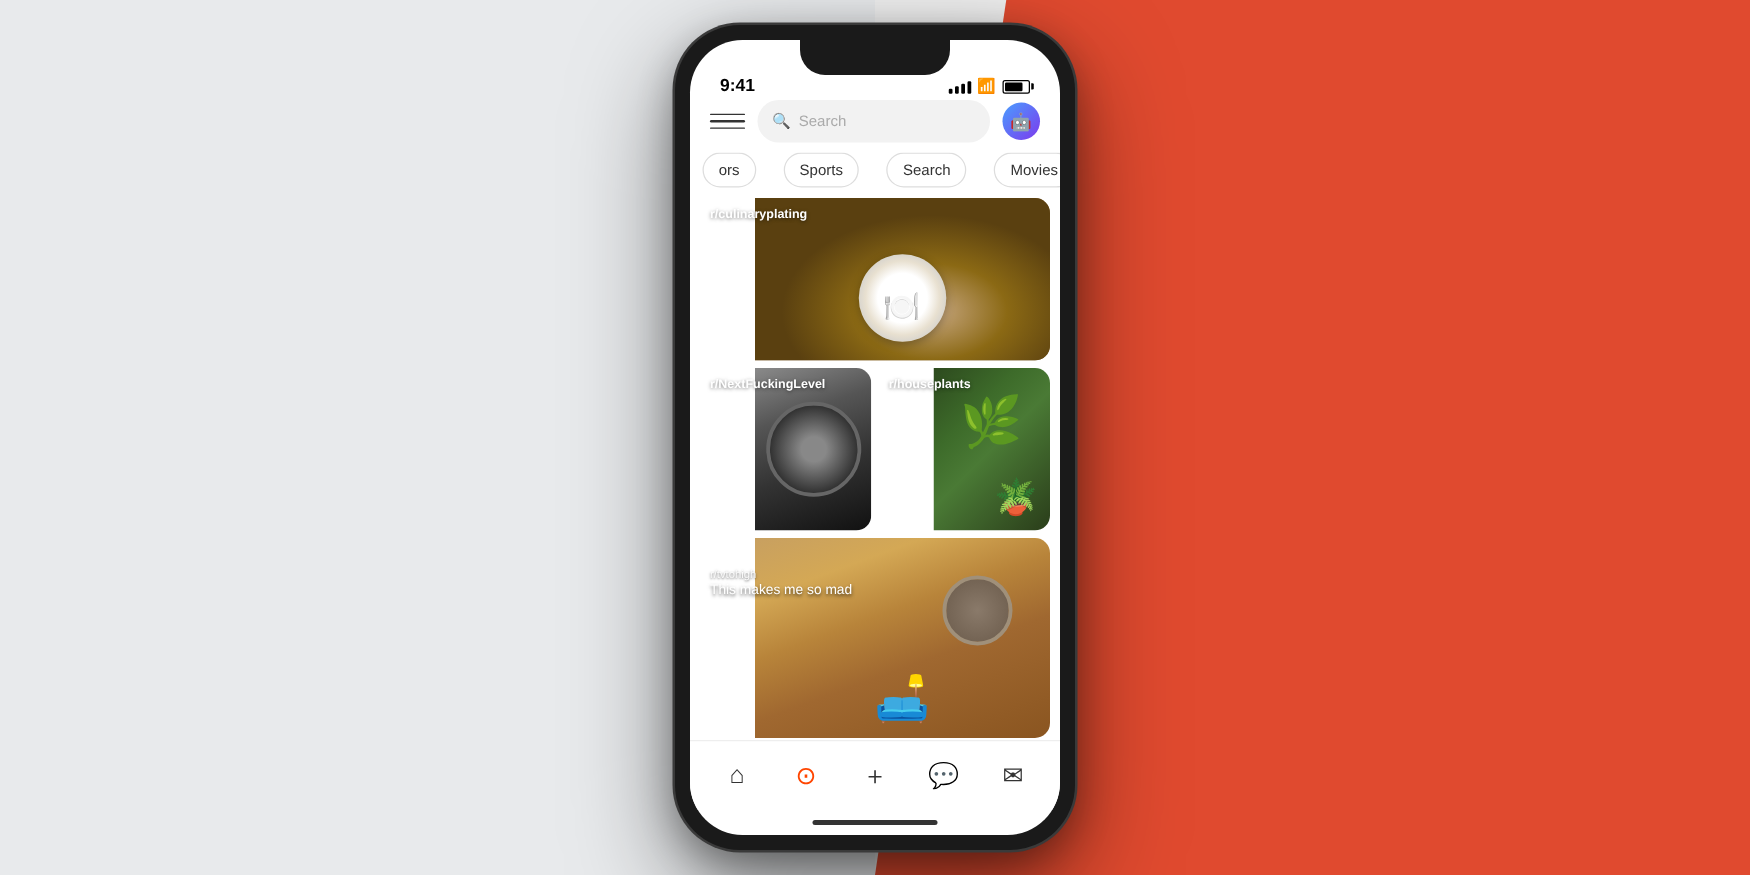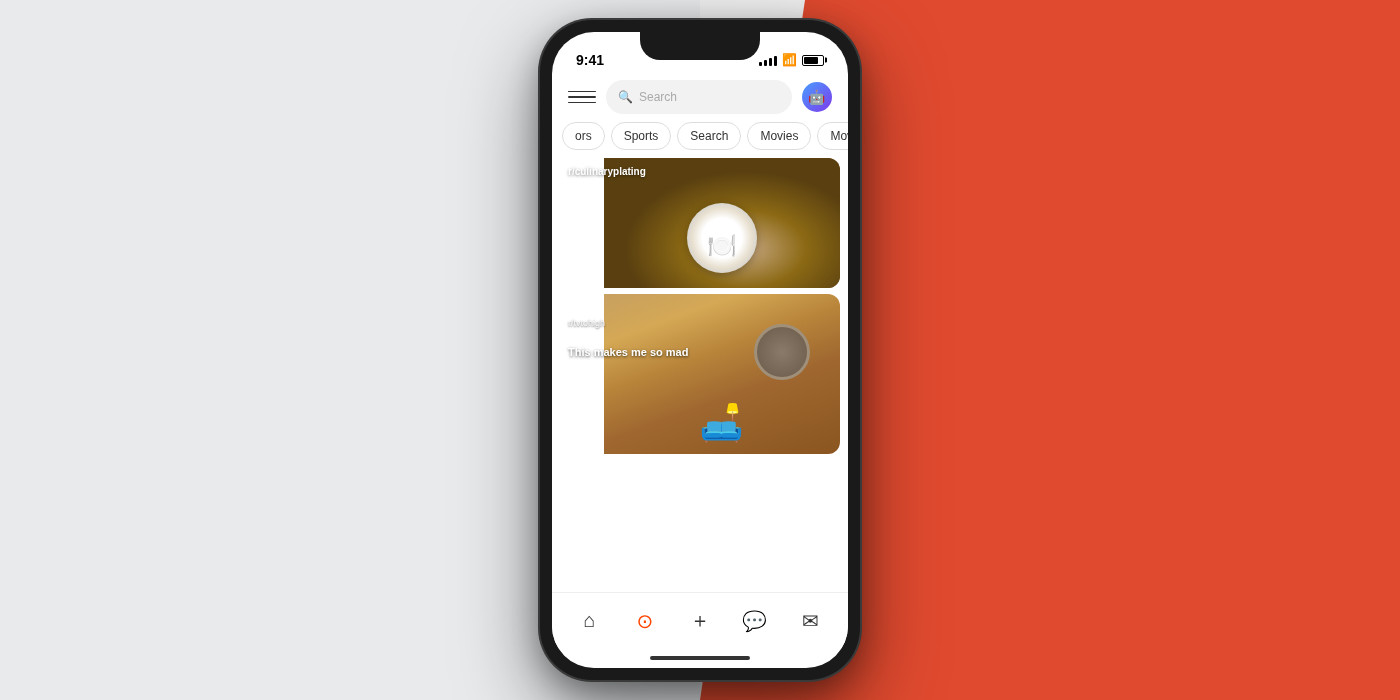--- a/index.html
+++ b/index.html
@@ -68,21 +68,21 @@
       background: #1a1a1a;
       border-radius: 0 0 20px 20px;
       z-index: 20;
     }
 
     
     .status-bar {
       height: 44px;
       padding: 12px 24px 0;
       display: flex;
-      align-items: center;
+      align-items: flex-end;
       justify-content: space-between;
       position: relative;
       z-index: 15;
     }
 
     .status-time {
       font-size: 14px;
       font-weight: 600;
       color: #000;
     }
@@ -197,21 +197,21 @@
       overflow: hidden;
       display: flex;
       align-items: center;
       justify-content: center;
       font-size: 14px;
     }
 
     
     .category-tabs {
       display: flex;
-      gap: 6px;
+      gap: 22px;
       padding: 0 10px 8px;
       overflow-x: hidden;
       flex-shrink: 0;
     }
 
     .tab-pill {
       height: 28px;
       padding: 0 12px;
       border-radius: 14px;
       border: 1.5px solid #ddd;
@@ -390,24 +390,24 @@
       font-size: 9px;
       color: rgba(255,255,255,0.9);
       font-weight: 500;
       text-shadow: 0 1px 2px rgba(0,0,0,0.6);
       display: block;
     }
 
     .post-title {
       font-size: 11px;
       color: #fff;
-      font-weight: 700;
+      font-weight: 400;
       text-shadow: 0 1px 3px rgba(0,0,0,0.7);
       display: block;
-      margin-top: 18px;
+      margin-top: 2px;
     }
 
     .full-width-card {
       width: 100%;
     }
 
     
     .bottom-nav {
       height: 56px;
       border-top: 1px solid #eee;
@@ -524,20 +524,30 @@
 
       <div class="content-area">
 
         <div class="grid-row">
           <div class="card">
             <div class="img-culinary"></div>
             <span class="card-label">r/culinaryplating</span>
           </div>
         </div>
 
+        <div class="grid-row">
+          <div class="card">
+            <div class="img-nextlevel"></div>
+            <span class="card-label">r/NextFuckingLevel</span>
+          </div>
+          <div class="card">
+            <div class="img-houseplants"></div>
+            <span class="card-label">r/houseplants</span>
+          </div>
+        </div>
 
         <div class="grid-row">
           <div class="card full-width-card">
             <div class="img-tvtohigh"></div>
             <div class="card-post-label">
               <span class="post-subreddit">r/tvtohigh</span>
               <span class="post-title">This makes me so mad</span>
             </div>
           </div>
         </div>

